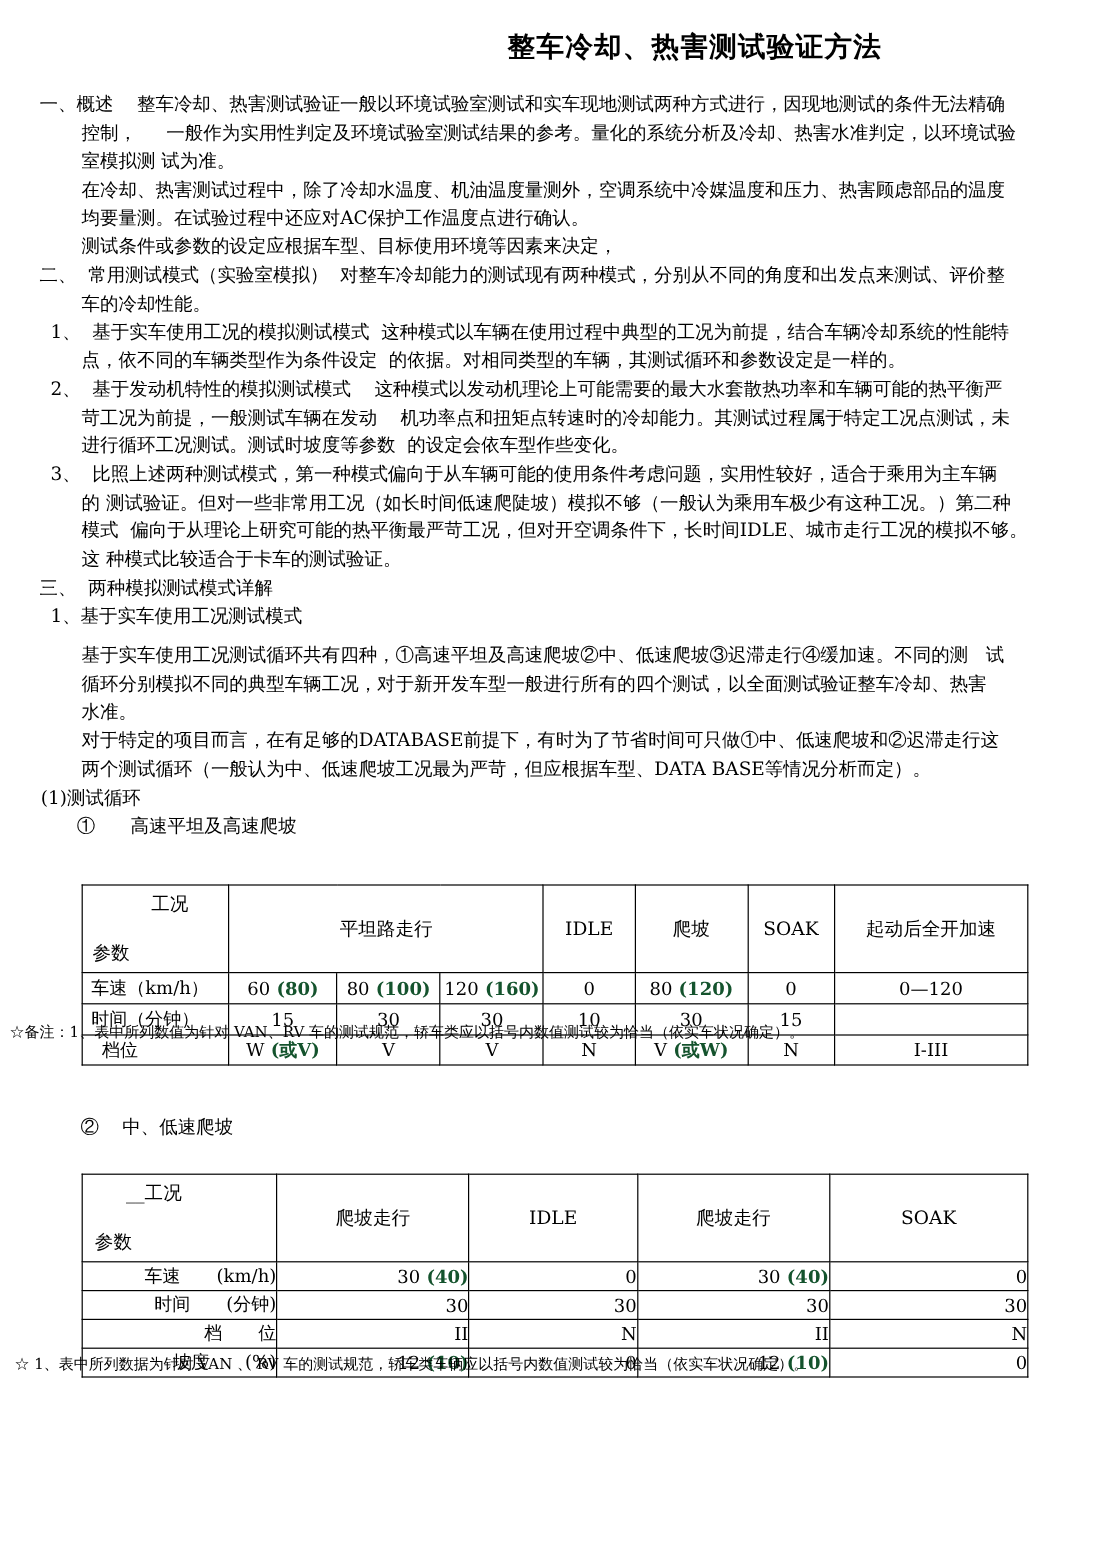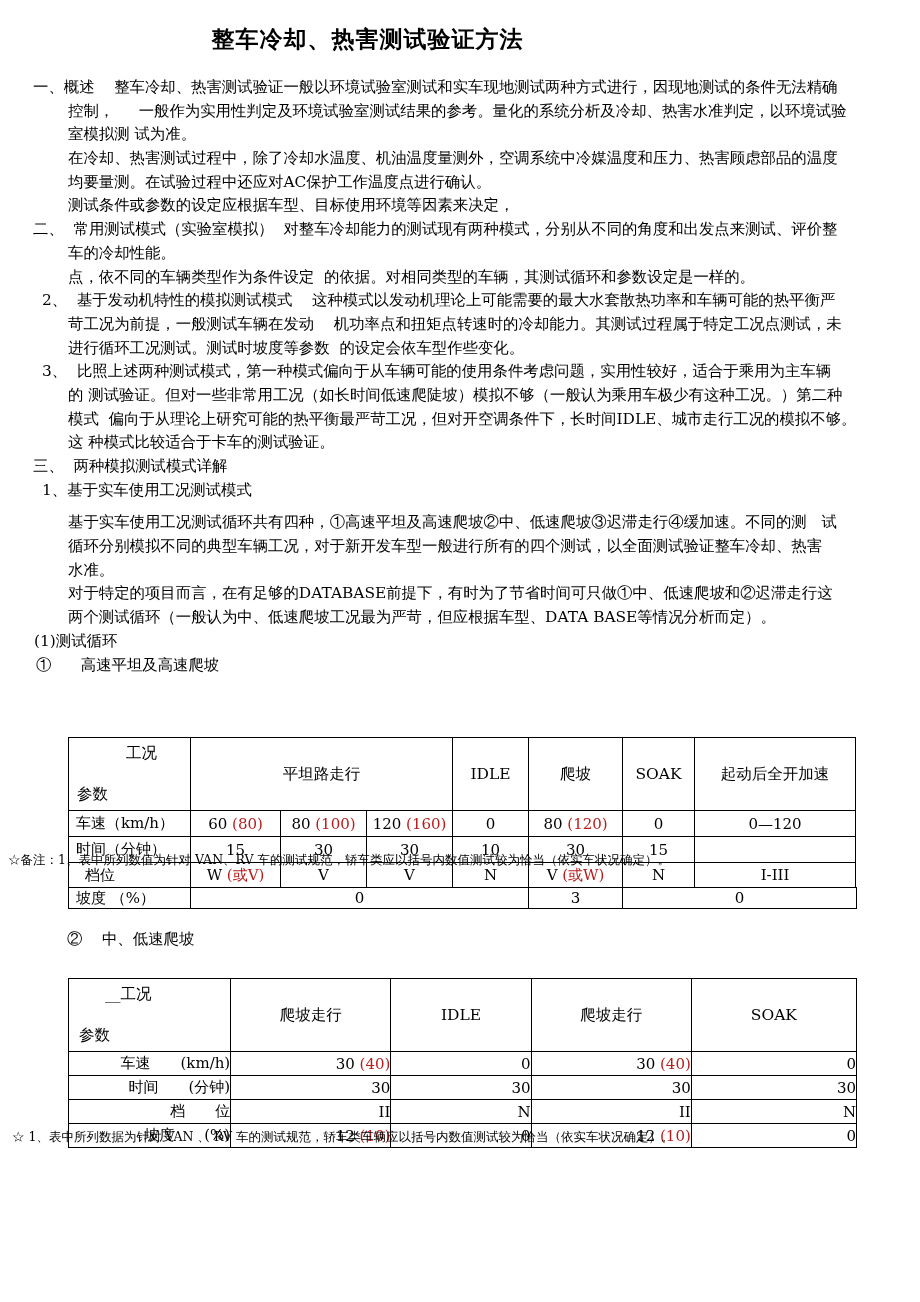--- a/index.html
+++ b/index.html
@@ -3,48 +3,48 @@
 <meta charset="utf-8">
 <style>
   html,body { margin:0; padding:0; background:#ffffff; }
   .page {
     position:relative; width:920px; height:1302px; background:#ffffff;
     color:#000; overflow:hidden;
     font-family:"DejaVu Serif","Liberation Serif",serif;
   }
   .title {
     position:absolute; top:24px; left:0; width:735px;
-    text-align:center; font-size:23px; font-weight:700; letter-spacing:1px;
+    text-align:right; font-size:23px; font-weight:700; letter-spacing:1px;
   }
   .lines { position:absolute; top:76px; left:0; width:776px; }
   .dl { font-size:15.4px; line-height:23.7px; height:23.7px; white-space:pre; }
   .i0 { padding-left:33px; }
   .i1 { padding-left:68px; }
   .in { padding-left:42px; }
   .ip { padding-left:34px; }
-  .ic { padding-left:36px; }
+  .ic { padding-left:64px; }
   .gap { margin-top:9px; }
 
   table { border-collapse:collapse; table-layout:fixed; position:absolute; left:68px; width:789px; }
   .t1 { top:737px; }
   .t2 { top:978px; }
   td { border:1px solid #000; text-align:center; vertical-align:middle;
        font-size:15px; white-space:pre; padding:0; overflow:hidden; }
   tr.hrow td { height:52px; font-size:15.5px; }
   .t1 tr.r0 td { height:25px; } .t1 tr.r1 td { height:25px; }
   .t1 tr.r2 td { height:24px; } .t1 tr.r3 td { height:20px; }
   .t2 tr.dr td { height:23px;text-align:right; }
   td.lbl { text-align:left; padding-left:7px; }
   td.lbl2 { text-align:left; padding-left:16px; }
   td.corner { position:relative; }
   .ct { position:absolute; top:5px; font-size:15.5px; }
   .cb { position:absolute; bottom:5px; font-size:15.5px; }
   .t1 .ct { left:57px; } .t1 .cb { left:8px; }
   .t2 .ct { left:36px; } .t2 .cb { left:10px; }
-  .red { color:#b91c1c; }
+  .red { color:#14532d;font-weight:bold; }
   .note { position:absolute; font-size:12.5px; white-space:pre; }
   .note1 { top:852px; left:8px; }
   .note2 { top:1129px; left:12px; }
   .sec2 { position:absolute; top:929px; left:67px; font-size:15.4px; white-space:pre; }
 </style>
 </head>
 <body>
 
 <div class="page">
 
@@ -52,20 +52,21 @@
 
   <div class="lines">
     <div class="dl i0">一、概述    整车冷却、热害测试验证一般以环境试验室测试和实车现地测试两种方式进行，因现地测试的条件无法精确</div>
     <div class="dl i1">控制，     一般作为实用性判定及环境试验室测试结果的参考。量化的系统分析及冷却、热害水准判定，以环境试验</div>
     <div class="dl i1">室模拟测 试为准。</div>
     <div class="dl i1">在冷却、热害测试过程中，除了冷却水温度、机油温度量测外，空调系统中冷媒温度和压力、热害顾虑部品的温度</div>
     <div class="dl i1">均要量测。在试验过程中还应对AC保护工作温度点进行确认。</div>
     <div class="dl i1">测试条件或参数的设定应根据车型、目标使用环境等因素来决定，</div>
     <div class="dl i0">二、  常用测试模式（实验室模拟）  对整车冷却能力的测试现有两种模式，分别从不同的角度和出发点来测试、评价整</div>
     <div class="dl i1">车的冷却性能。</div>
+    <div class="dl in">1、  基于实车使用工况的模拟测试模式  这种模式以车辆在使用过程中典型的工况为前提，结合车辆冷却系统的性能特</div>
     <div class="dl i1">点，依不同的车辆类型作为条件设定  的依据。对相同类型的车辆，其测试循环和参数设定是一样的。</div>
     <div class="dl in">2、  基于发动机特性的模拟测试模式    这种模式以发动机理论上可能需要的最大水套散热功率和车辆可能的热平衡严</div>
     <div class="dl i1">苛工况为前提，一般测试车辆在发动    机功率点和扭矩点转速时的冷却能力。其测试过程属于特定工况点测试，未</div>
     <div class="dl i1">进行循环工况测试。测试时坡度等参数  的设定会依车型作些变化。</div>
     <div class="dl in">3、  比照上述两种测试模式，第一种模式偏向于从车辆可能的使用条件考虑问题，实用性较好，适合于乘用为主车辆</div>
     <div class="dl i1">的 测试验证。但对一些非常用工况（如长时间低速爬陡坡）模拟不够（一般认为乘用车极少有这种工况。）第二种</div>
     <div class="dl i1">模式  偏向于从理论上研究可能的热平衡最严苛工况，但对开空调条件下，长时间IDLE、城市走行工况的模拟不够。</div>
     <div class="dl i1">这 种模式比较适合于卡车的测试验证。</div>
     <div class="dl i0">三、  两种模拟测试模式详解</div>
     <div class="dl in">1、基于实车使用工况测试模式</div>
@@ -124,26 +125,20 @@
     <tr class="r2">
       <td class="lbl2">档位</td>
       <td><span>W</span><span class="red"> (或V)</span></td>
       <td><span>V</span></td>
       <td><span>V</span></td>
       <td><span>N</span></td>
       <td><span>V</span><span class="red"> (或W)</span></td>
       <td><span>N</span></td>
       <td><span>I-III</span></td>
     </tr>
-    <tr class="r3">
-      <td class="lbl">坡度 （%）</td>
-      <td colspan="4"><span>0</span></td>
-      <td><span>3</span></td>
-      <td colspan="3"><span>0</span></td>
-    </tr>
   </tbody>
     </table>
 
   <div class="note note1">☆备注：1、表中所列数值为针对 VAN、RV 车的测试规范，轿车类应以括号内数值测试较为恰当（依实车状况确定）。</div>
 
   <div class="sec2">②    中、低速爬坡</div>
 
   <table class="t2">
     <colgroup>
       <col style="width:162px">

